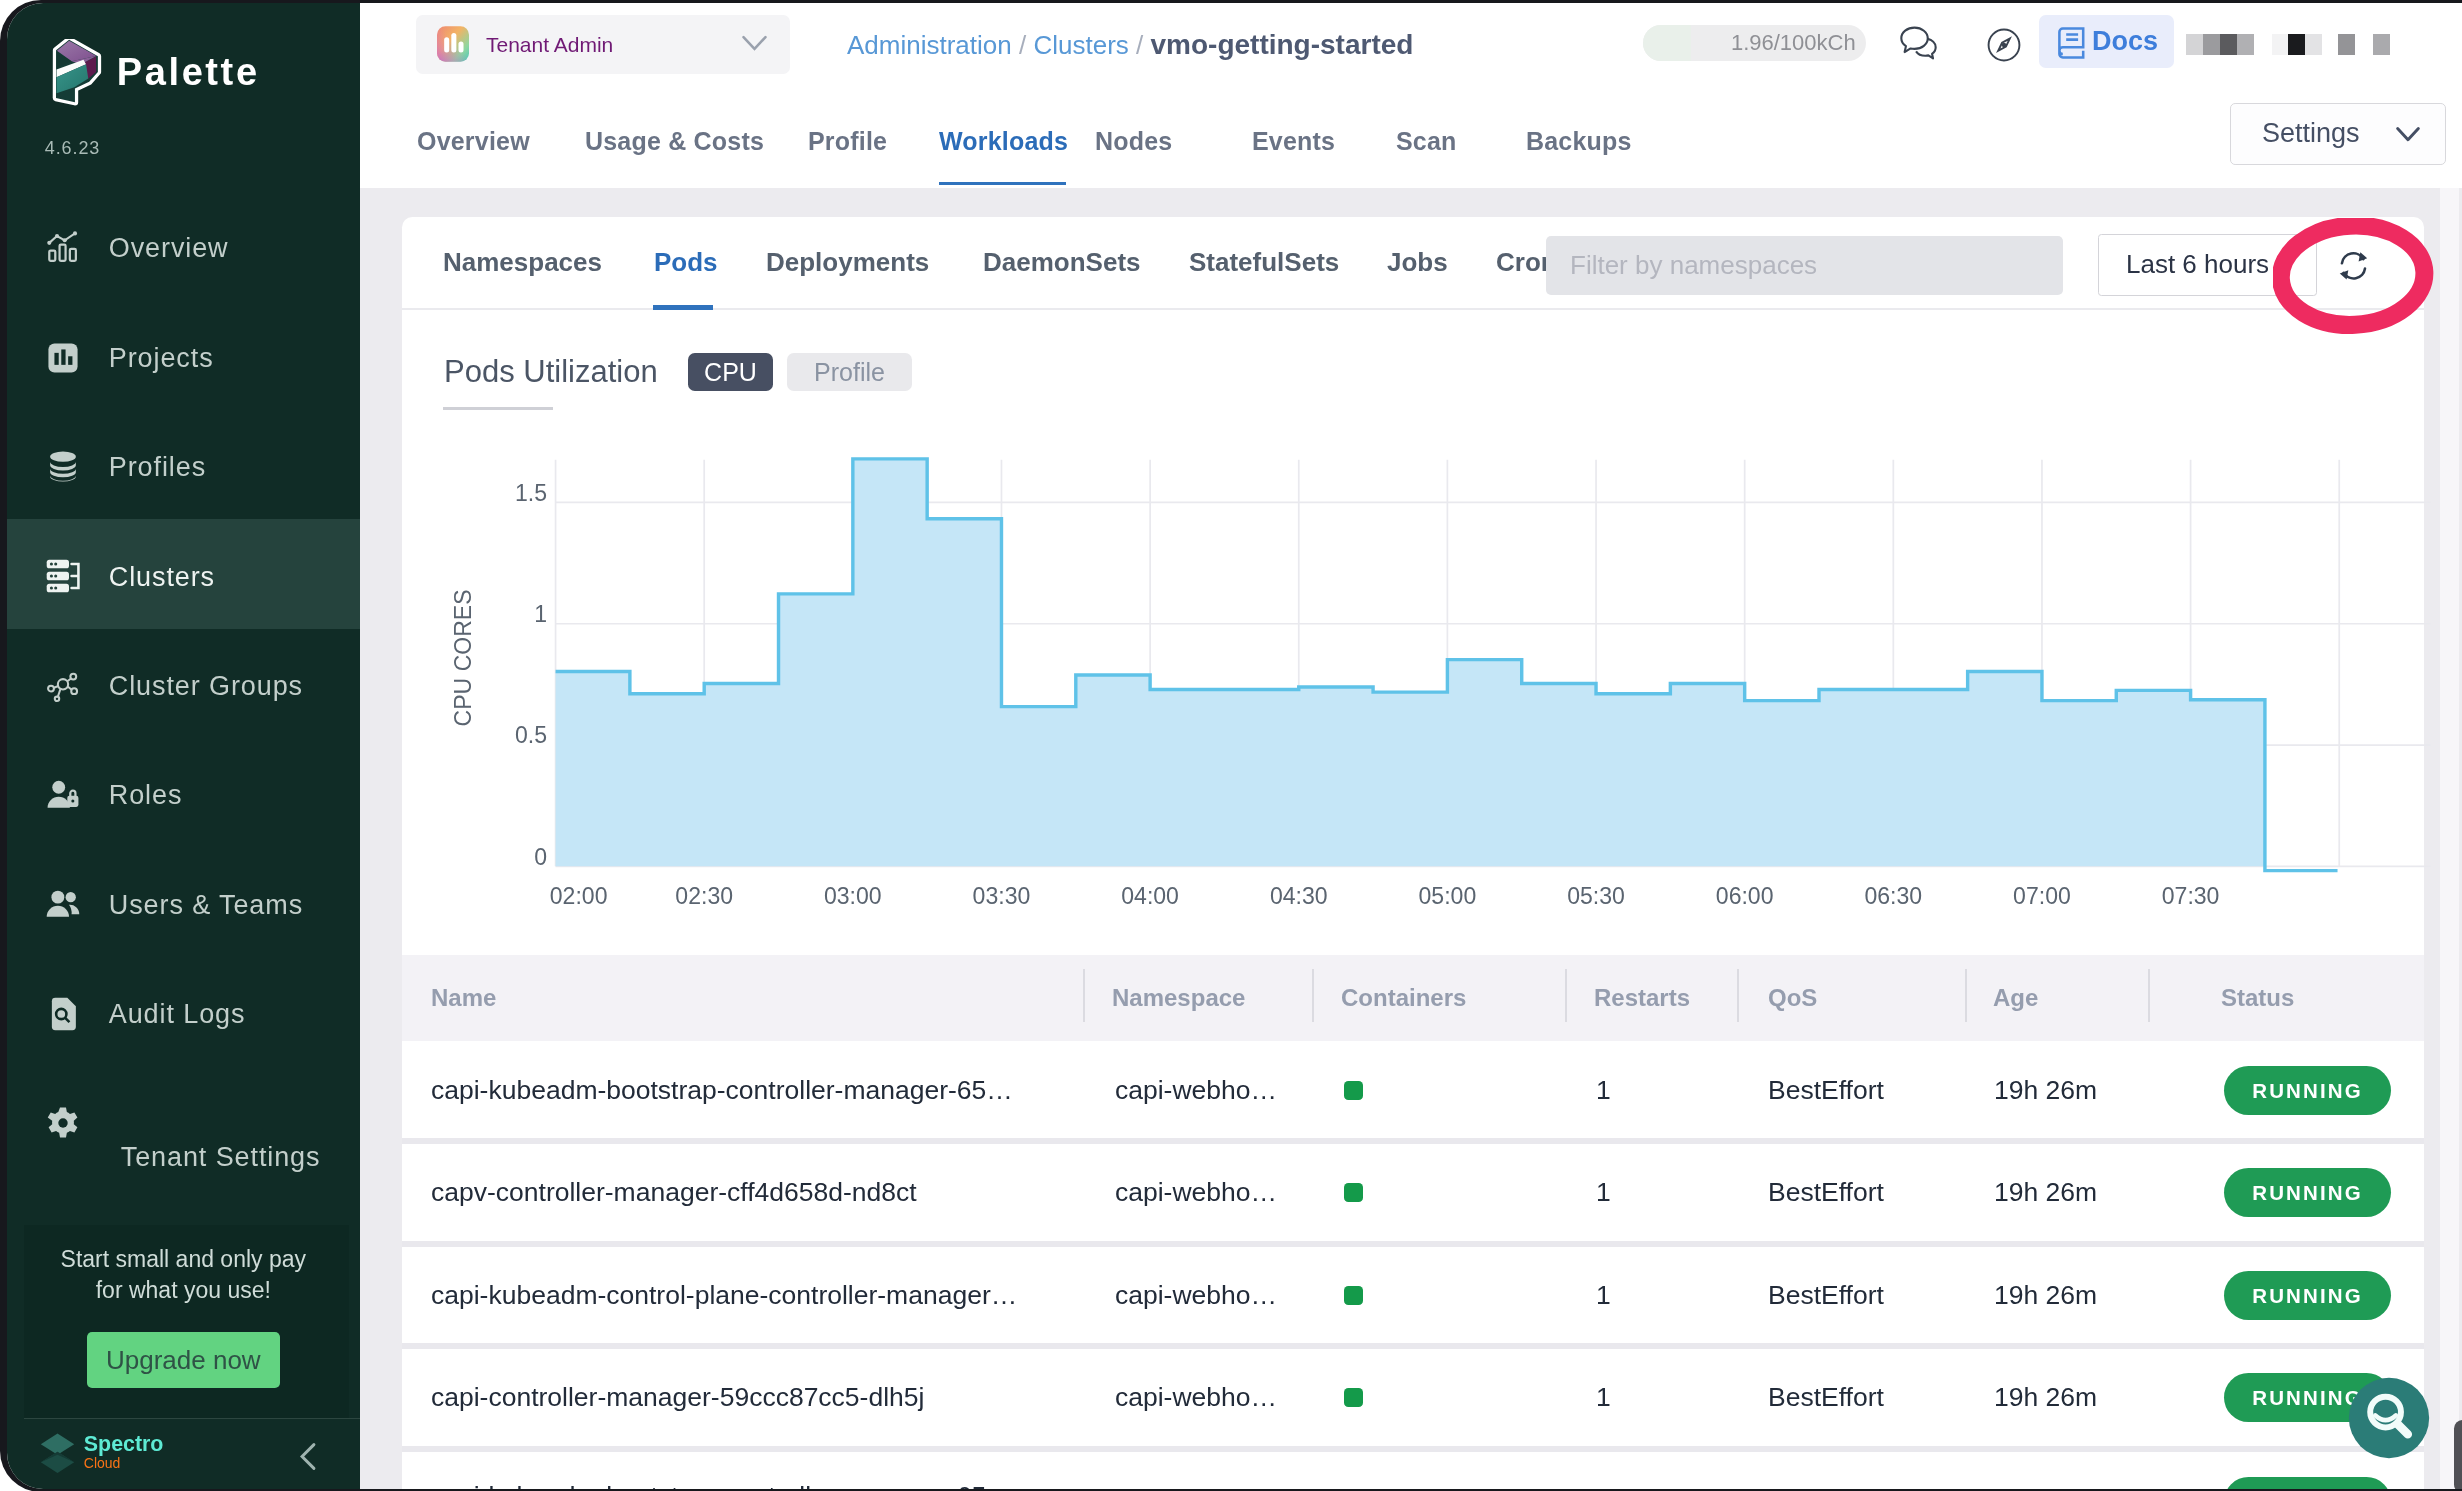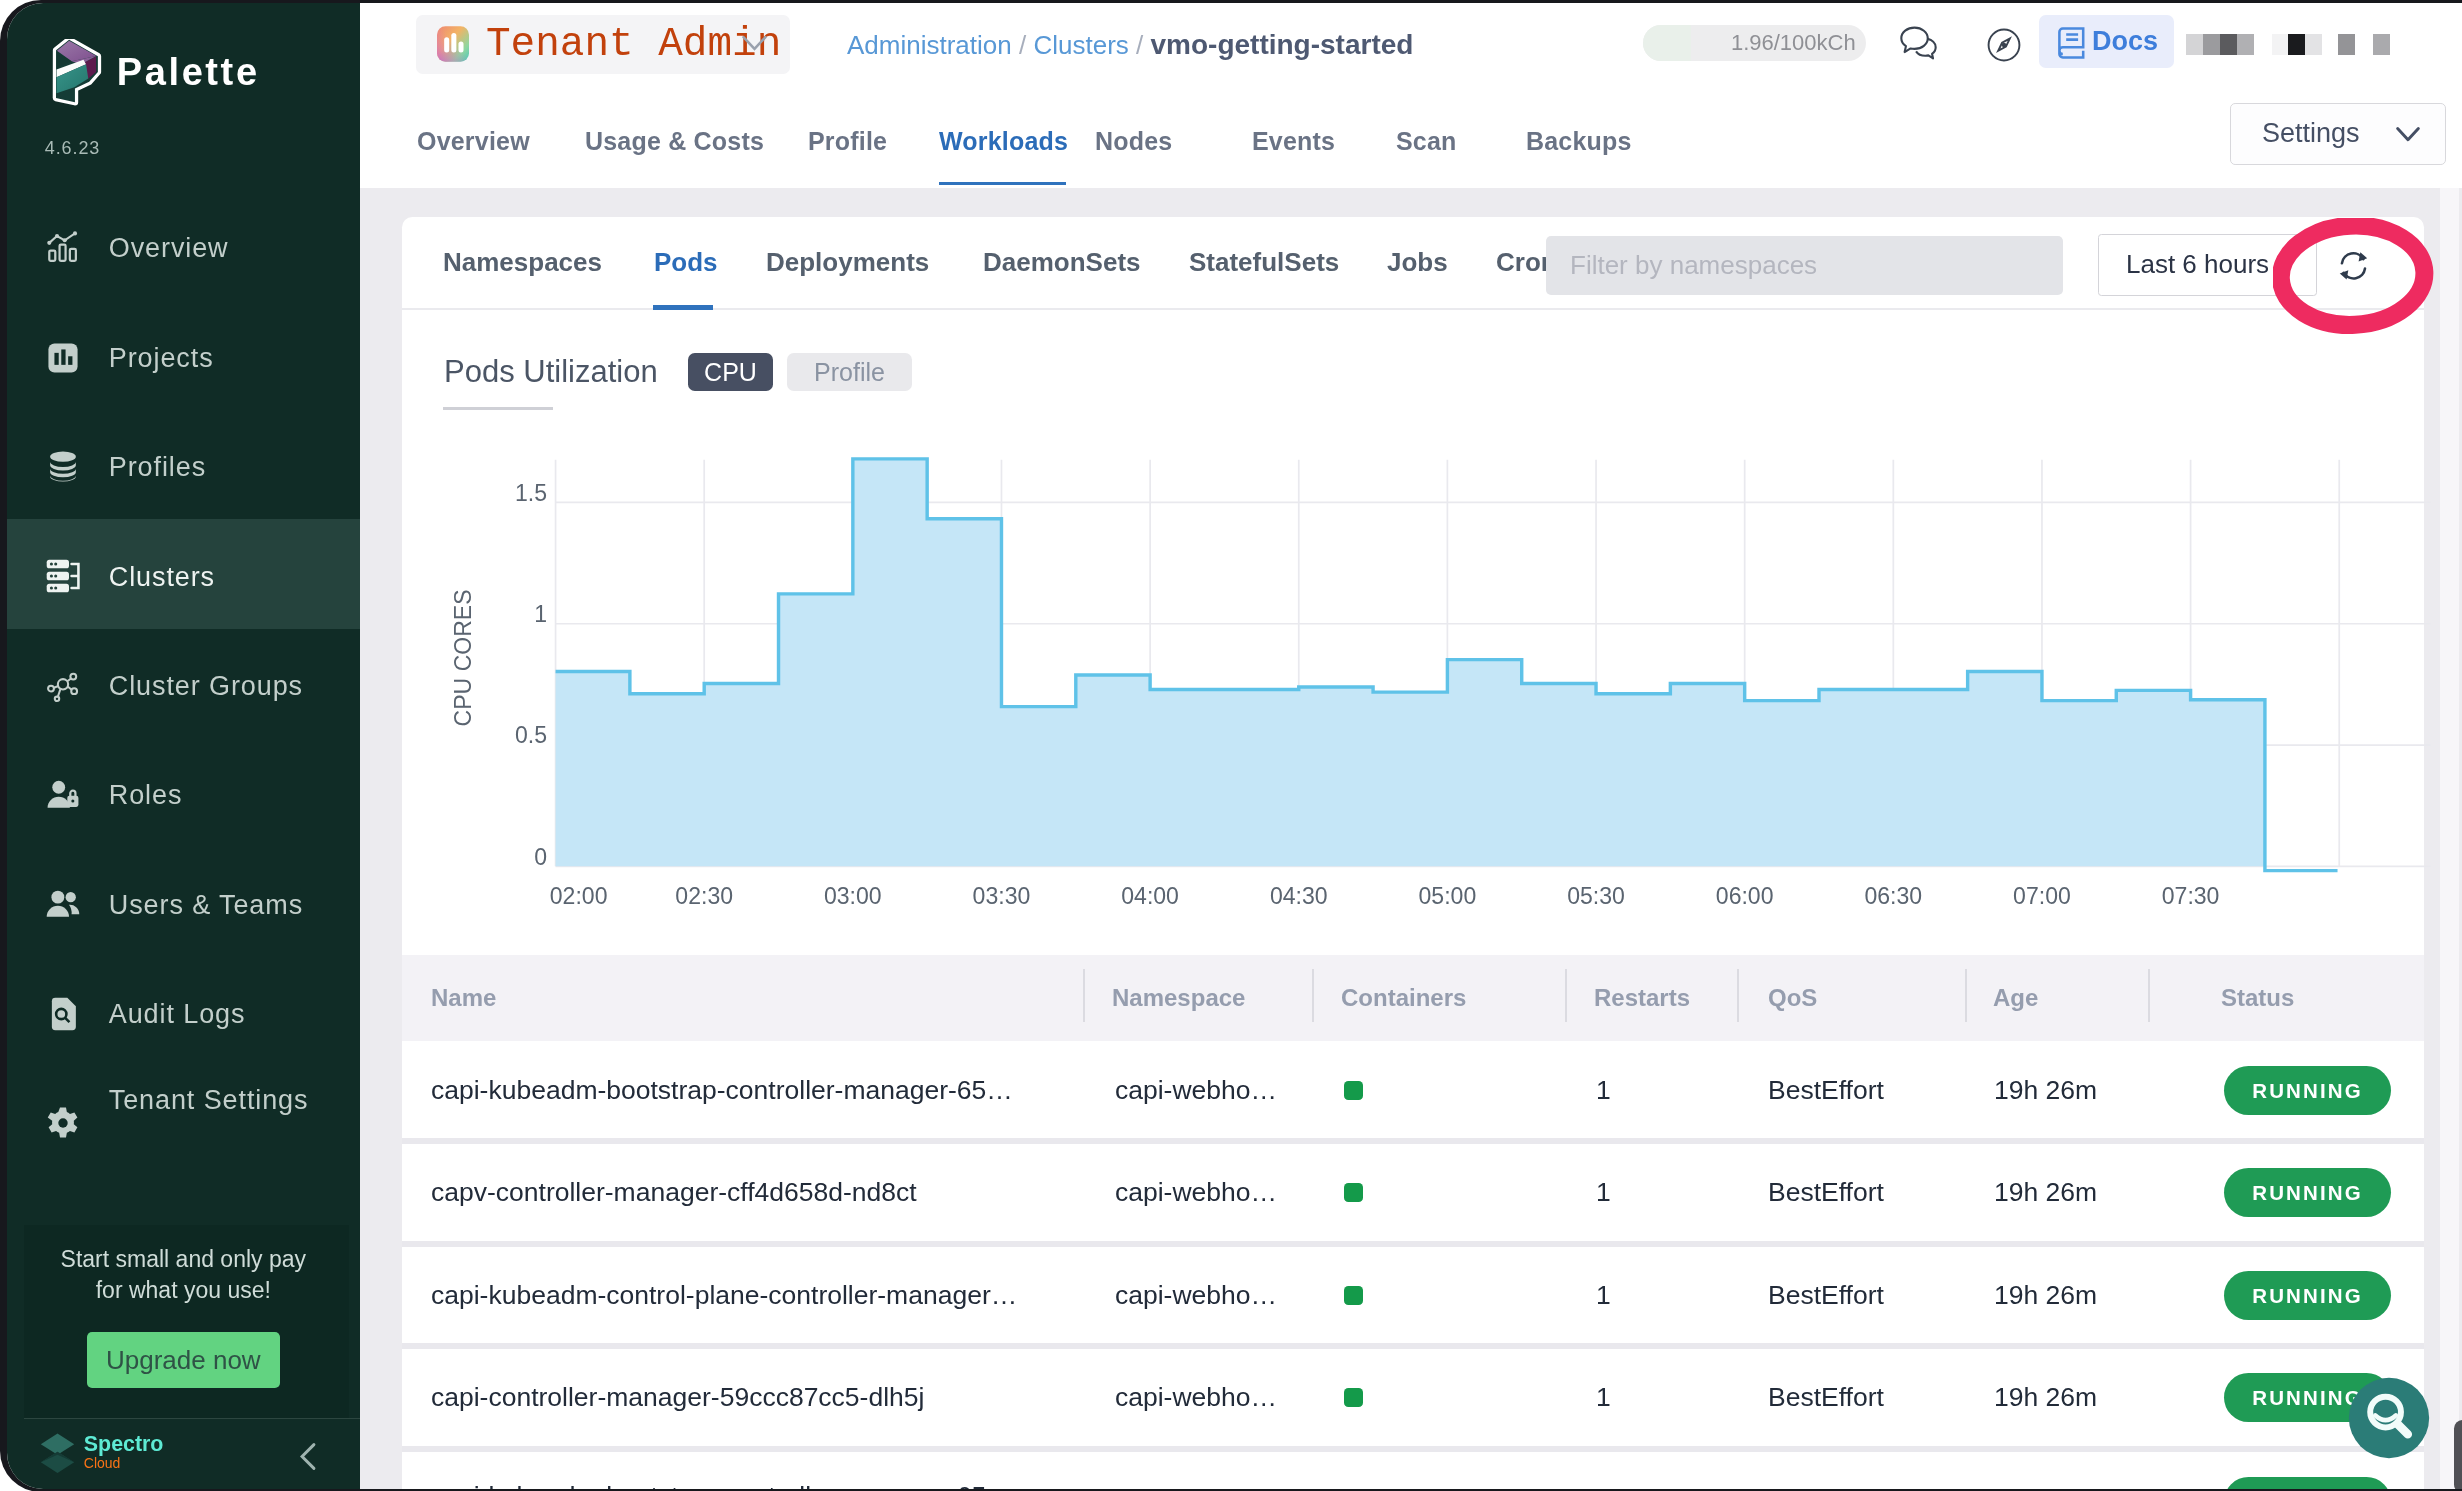--- a/index.html
+++ b/index.html
@@ -13,21 +13,21 @@
 .sidebar > div, .sidebar > svg { position:absolute; }
 .navsel { left:0; top:516px; width:353px; height:110px; background:#25433d; }
 .navitem { left:102px; height:38px; line-height:38px; font-size:27px; color:#c3cfcb; letter-spacing:0.9px; }
 .navico { left:38px; width:36px; height:36px; }
 .palette { left:110px; top:48px; font-size:38px; font-weight:bold; color:#fff; letter-spacing:2.6px; }
 .ver { left:38px; top:135px; font-size:18px; color:#a9bbb6; letter-spacing:0.9px; }
 
 .main { left:360px; top:2.6px; width:2103px; height:1488px; background:#ecebef; }
 .header { left:360px; top:2.6px; width:2103px; height:185px; background:#fff; }
 .tadmin { left:416px; top:14.5px; width:374px; height:59px; background:#f4f4f6; border-radius:6.8px; }
-.tadtext { left:486px; top:14.5px; height:59px; line-height:59px; font-size:41px; color:#c2410c;font-family:Liberation Mono, monospace; }
+.tadtext { left:486px; top:14.5px; height:59px; line-height:59px; font-size:21px; color:#701a75; }
 .crumbs { left:847px; top:14.5px; height:59px; line-height:59px; font-size:26px; color:#9aa2b1; }
 .crumbs .lnk { color:#5898d6; }
 .crumbs .cur { color:#4e5972; font-weight:bold; font-size:28px; }
 .pill { left:1643px; top:25px; width:223px; height:36px; border-radius:18px; background:#ededee; }
 .pill span { position:absolute; right:10.3px; top:0; line-height:36px; font-size:22px; color:#8f9095; }
 .docsbtn { left:2039px; top:14.5px; width:135px; height:53px; background:#e9edfb; border-radius:6.8px; }
 .docsbtn span { position:absolute; left:53px; top:0; line-height:53px; font-size:27px; font-weight:bold; color:#3e7edb; }
 .redact { top:34px; width:17px; height:20.5px; }
 .settings { left:2230px; top:103px; width:216px; height:62px; background:#fdfdfe; border:1.7px solid #d8d8dc; border-radius:5.1px; }
 .settings span { position:absolute; left:31px; top:0; line-height:58px; font-size:27px; color:#454f64; }
@@ -70,21 +70,21 @@
   <div class="palette">Palette</div>
   <div class="ver">4.6.23</div>
   <div class="navitem" style="top:226px;">Overview</div>
   <div class="navitem" style="top:336px;">Projects</div>
   <div class="navitem" style="top:445px;">Profiles</div>
   <div class="navitem" style="top:555px;color:#eef3f1;">Clusters</div>
   <div class="navitem" style="top:664px;">Cluster Groups</div>
   <div class="navitem" style="top:773px;">Roles</div>
   <div class="navitem" style="top:883px;">Users &amp; Teams</div>
   <div class="navitem" style="top:992px;">Audit Logs</div>
-  <div class="navitem" style="top:1078px;">Tenant Settings</div>
+  <div class="navitem" style="top:1135px;margin-left:12px;">Tenant Settings</div>
 
   <svg class="navico" style="top:227px;" viewBox="0 0 42 42" fill="none" stroke="#c3cfcb" stroke-width="2.6">
     <rect x="5" y="24" width="7" height="12" rx="1.5"></rect>
           <rect x="17" y="17" width="7" height="19" rx="1.5"></rect>
           <rect x="29" y="22" width="7" height="14" rx="1.5"></rect>
     <path d="M5,15 L14,7 L23,12 L35,4" stroke-width="2.4"></path>
     <circle cx="5" cy="15" r="2.4" fill="#c3cfcb" stroke="none"></circle>
           <circle cx="14" cy="7" r="2.4" fill="#c3cfcb" stroke="none"></circle>
           <circle cx="23" cy="12" r="2.4" fill="#c3cfcb" stroke="none"></circle>
           <circle cx="35" cy="4" r="2.4" fill="#c3cfcb" stroke="none"></circle>

